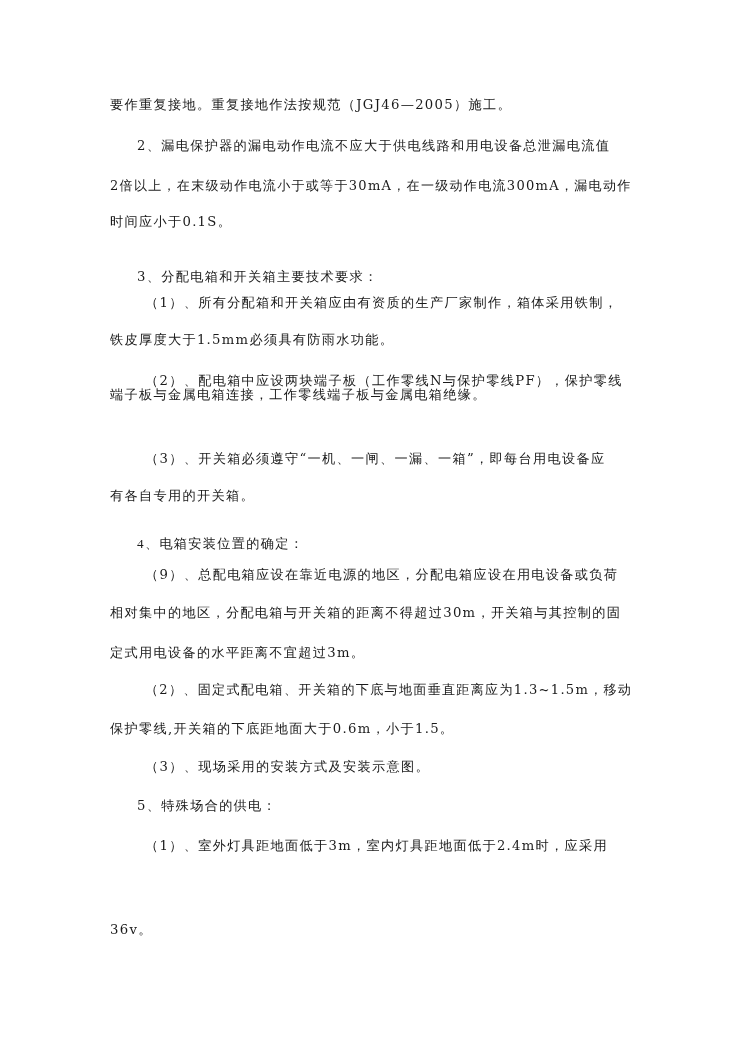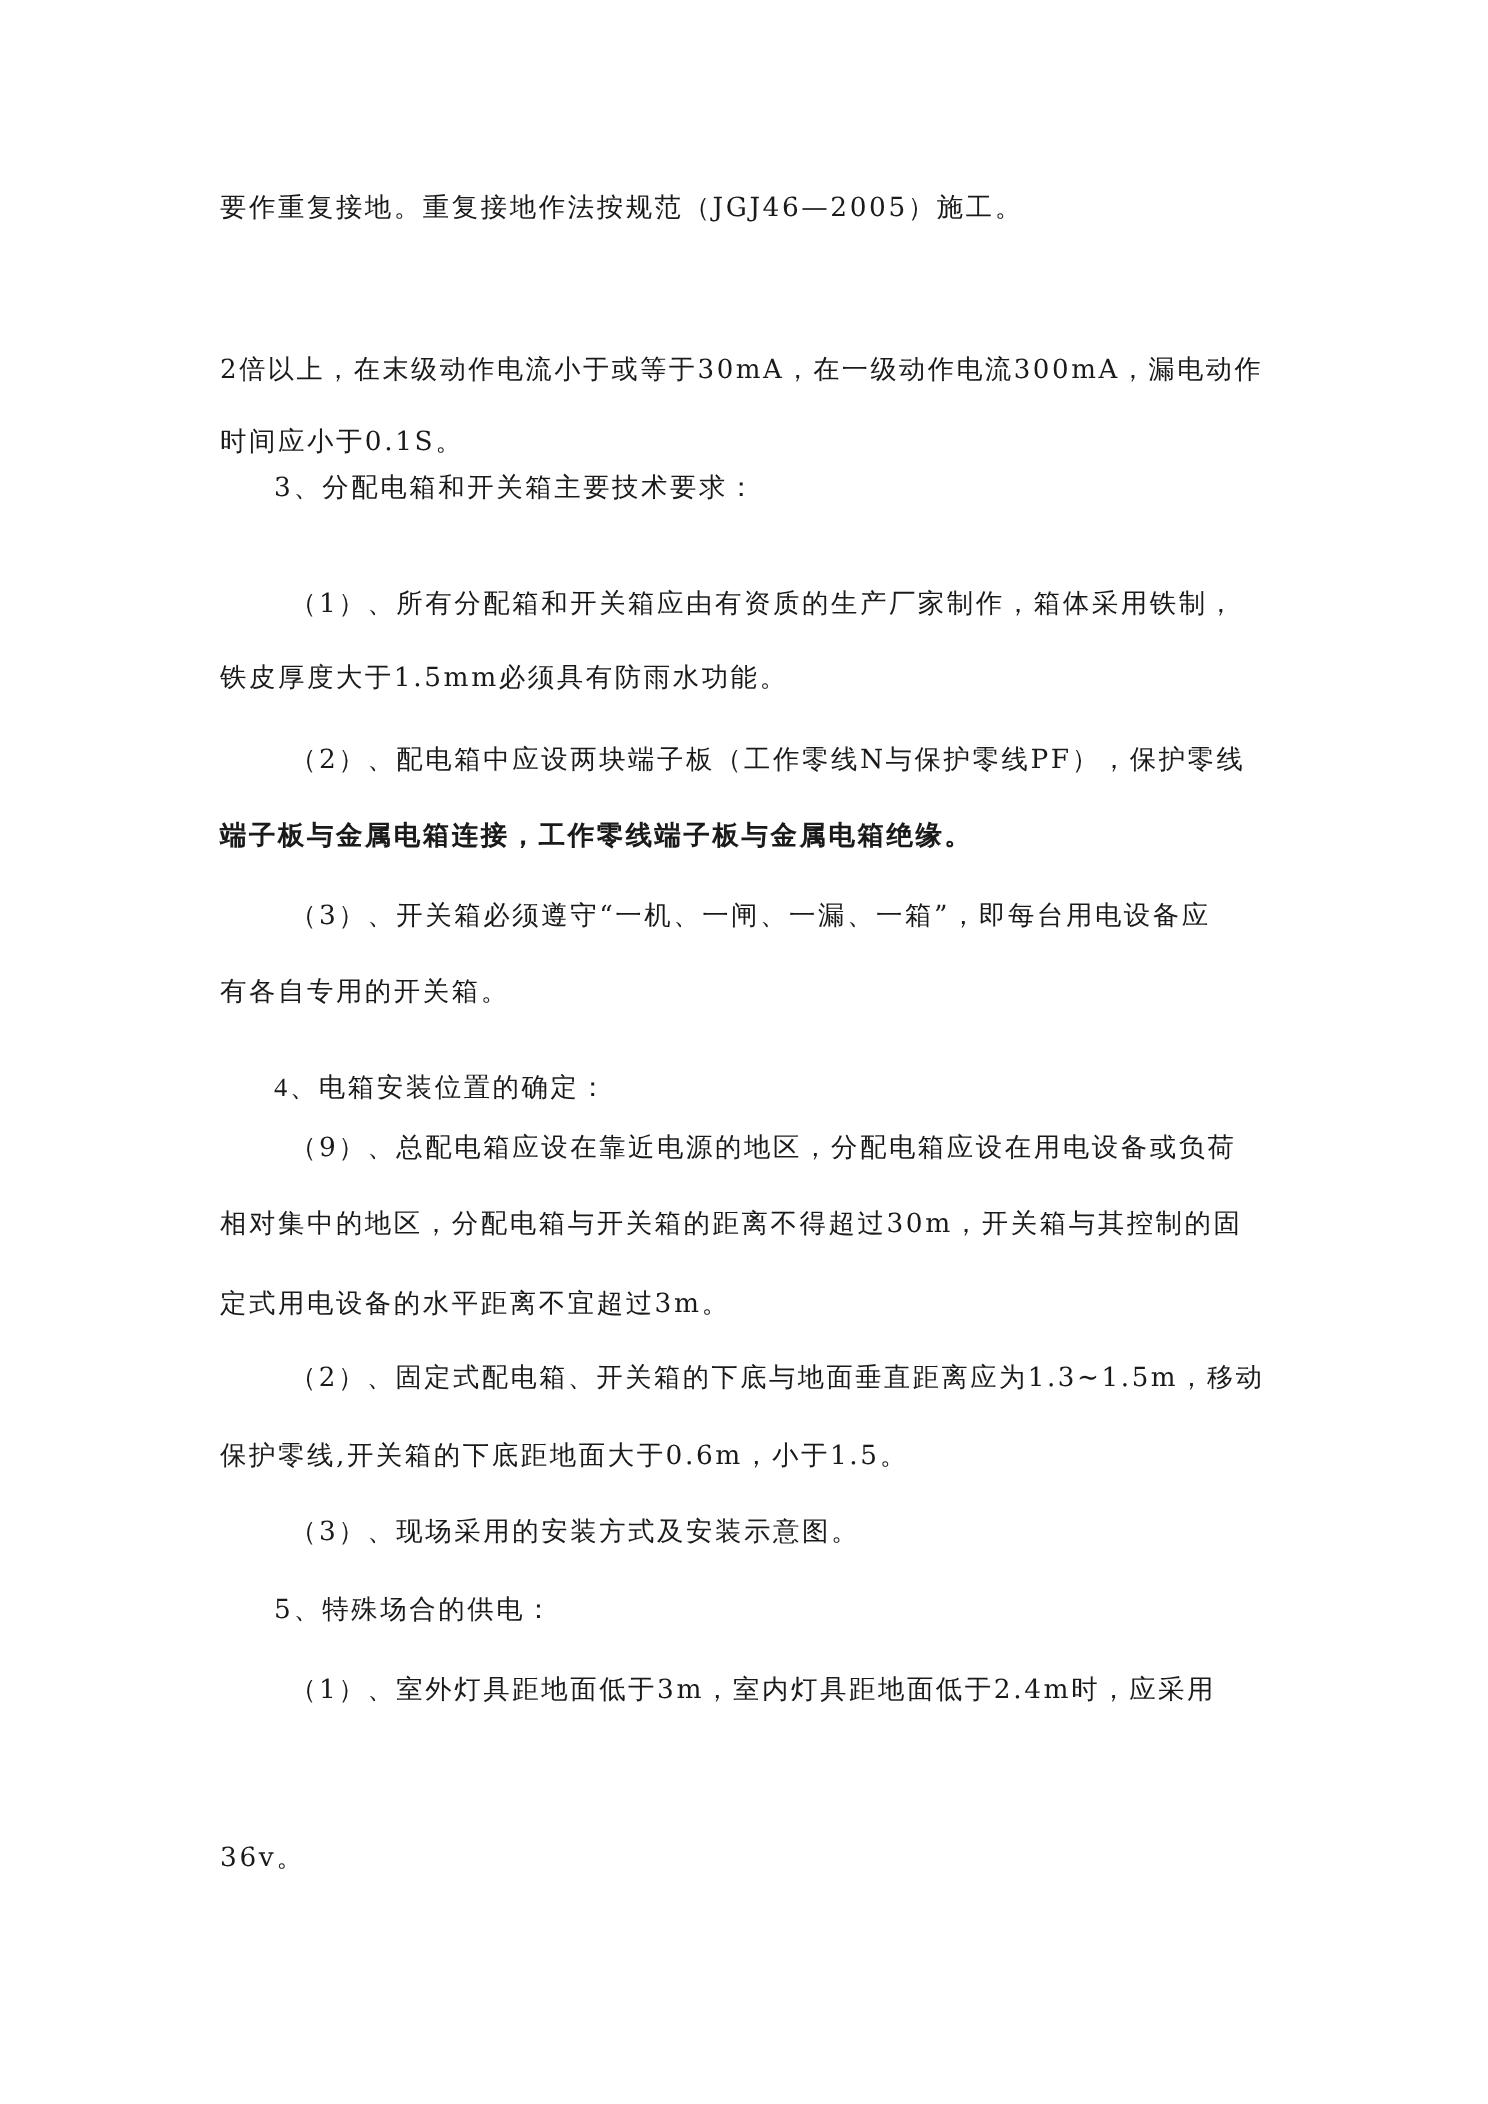--- a/index.html
+++ b/index.html
@@ -20,27 +20,28 @@
     letter-spacing: 1.3px;
   }
   .ind1 { left: 137px; }
   .ind2 { left: 145px; }
 </style>
 </head>
 <body>
 
 <div class="page" id="page">
     <div class="line" style="top: 96px;">要作重复接地。重复接地作法按规范（JGJ46—2005）施工。</div>
+    <div class="line ind1" style="top: 137px;">2、漏电保护器的漏电动作电流不应大于供电线路和用电设备总泄漏电流值</div>
     <div class="line" style="top: 177px; transform-origin: left top; transform: scaleX(0.988636);">2倍以上，在末级动作电流小于或等于30mA，在一级动作电流300mA，漏电动作</div>
     <div class="line" style="top: 213px;">时间应小于0.1S。</div>
-    <div class="line ind1" style="top: 236px;">3、分配电箱和开关箱主要技术要求：</div>
+    <div class="line ind1" style="top: 268px;">3、分配电箱和开关箱主要技术要求：</div>
     <div class="line ind2" style="top: 294px;">（1）、所有分配箱和开关箱应由有资质的生产厂家制作，箱体采用铁制，</div>
     <div class="line" style="top: 331px;">铁皮厚度大于1.5mm必须具有防雨水功能。</div>
     <div class="line ind2" style="top: 372px;">（2）、配电箱中应设两块端子板（工作零线N与保护零线PF），保护零线</div>
-    <div class="line" style="top: 410px; font-weight: bold;">端子板与金属电箱连接，工作零线端子板与金属电箱绝缘。</div>
+    <div class="line" style="top: 386px;">端子板与金属电箱连接，工作零线端子板与金属电箱绝缘。</div>
     <div class="line ind2" style="top: 450px;">（3）、开关箱必须遵守“一机、一闸、一漏、一箱”，即每台用电设备应</div>
     <div class="line" style="top: 488px; font-family: Liberation Mono, monospace;">有各自专用的开关箱。</div>
     <div class="line ind1" style="top: 535px; font-family: Liberation Serif, serif;">4、电箱安装位置的确定：</div>
     <div class="line ind2" style="top: 566px;">（9）、总配电箱应设在靠近电源的地区，分配电箱应设在用电设备或负荷</div>
     <div class="line" style="top: 604px;">相对集中的地区，分配电箱与开关箱的距离不得超过30m，开关箱与其控制的固</div>
     <div class="line" style="top: 644px;">定式用电设备的水平距离不宜超过3m。</div>
     <div class="line ind2" style="top: 681px; transform-origin: left top; transform: scaleX(0.991853);">（2）、固定式配电箱、开关箱的下底与地面垂直距离应为1.3~1.5m，移动</div>
     <div class="line" style="top: 720px;">保护零线,开关箱的下底距地面大于0.6m，小于1.5。</div>
     <div class="line ind2" style="top: 758px;">（3）、现场采用的安装方式及安装示意图。</div>
     <div class="line ind1" style="top: 797px;">5、特殊场合的供电：</div>

